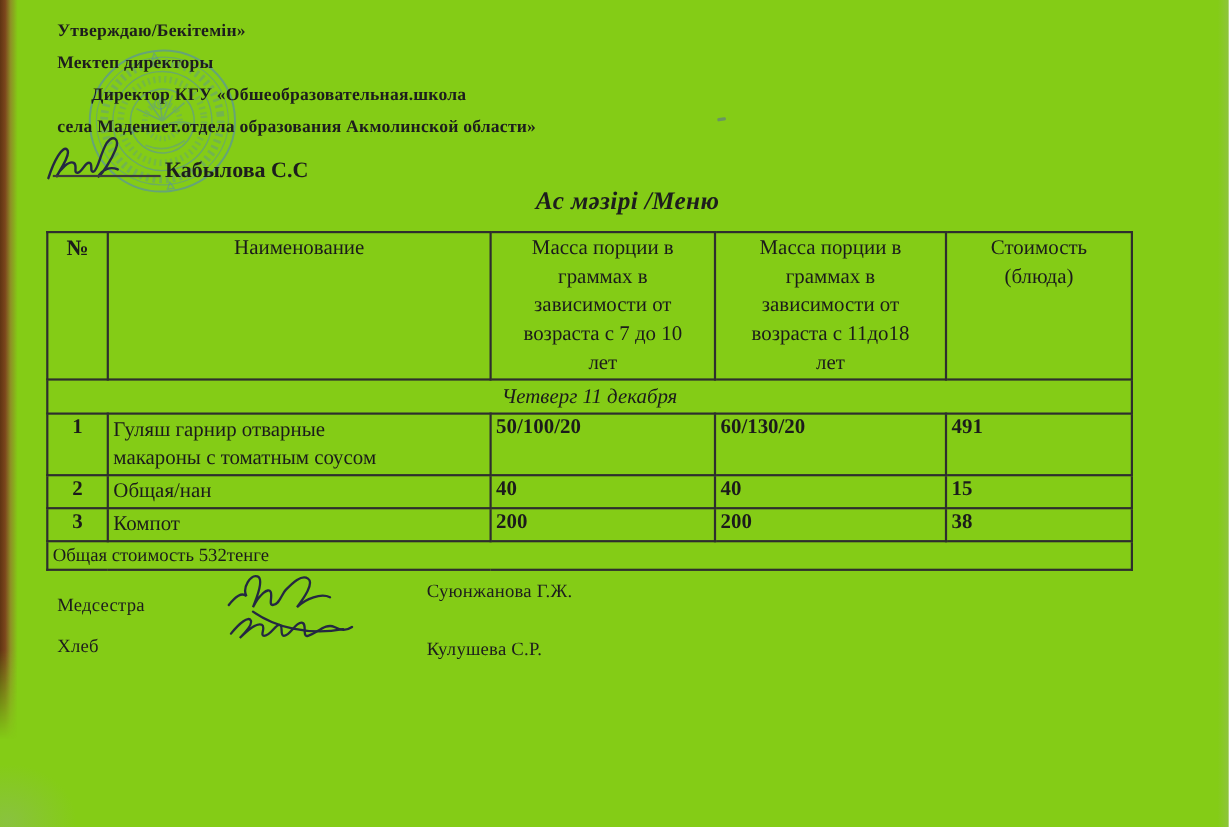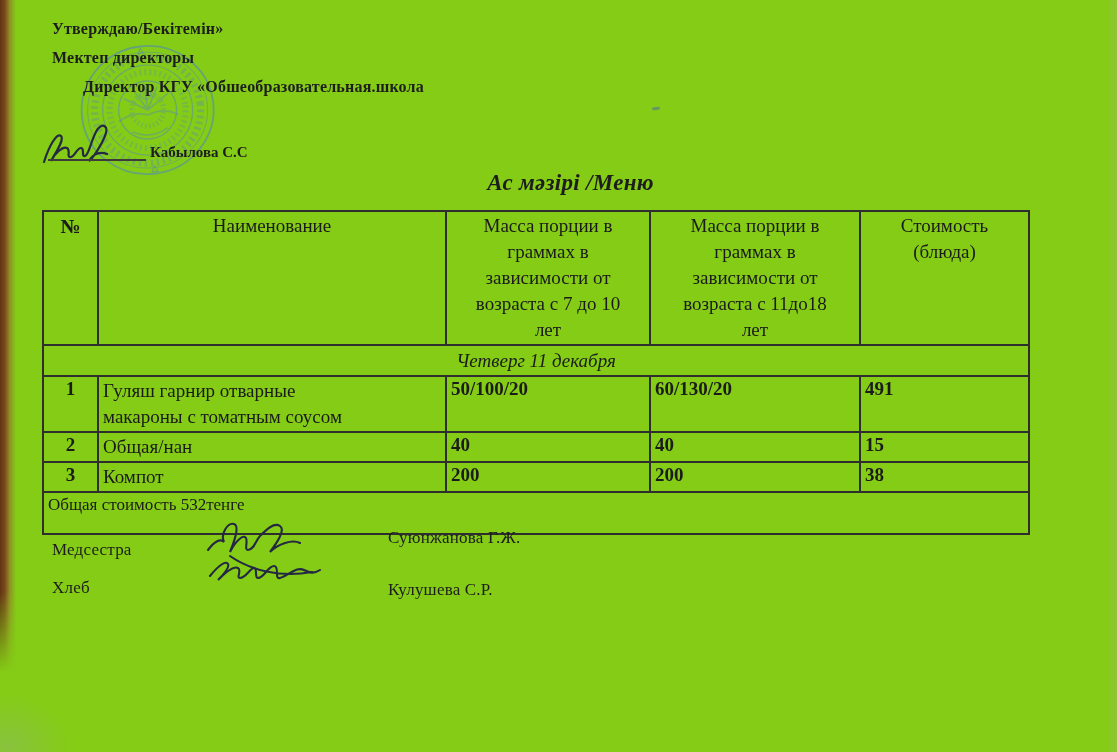--- a/index.html
+++ b/index.html
@@ -28,21 +28,21 @@
   }
   .speck{
     position:absolute;background:rgba(85,105,160,.55);border-radius:2px;
   }
   
   .ap-line{
     position:absolute;left:52px;
     font-size:16px;font-weight:600;letter-spacing:.2px;white-space:nowrap;
   }
   .signer-name{
-    position:absolute;left:150px;top:144px;font-size:15px;font-weight:600;
+    position:absolute;left:150px;top:144px;font-size:20px;font-weight:600;
   }
   .sig-underline{
     position:absolute;left:48px;top:159px;width:98px;height:2px;background:#3c3c3c;
   }
   .stamp{position:absolute;left:68px;top:38px;transform:rotate(-7deg);opacity:.9;}
   .sig1{position:absolute;left:40px;top:124px;}
   .sig2{position:absolute;left:198px;top:512px;}
   
   .doc-title{
     position:absolute;left:0;top:170px;width:1117px;
@@ -59,21 +59,21 @@
   table.menu td{
     border:2px solid #2e2e2e;vertical-align:top;padding:1px 4px;
     overflow:hidden;
   }
   .preline{white-space:pre-line;}
   tr.h-header{height:130px;}
   tr.h-day{height:29px;}
   tr.h-r1{height:56px;}
   tr.h-r2{height:27px;}
   tr.h-r3{height:26px;}
-  tr.h-foot{height:42px;}
+  tr.h-foot{height:26px;}
   td.hd{text-align:center;line-height:26px;}
   td.hd-num{font-weight:bold;font-size:20px;}
   td.c-num{text-align:center;font-weight:bold;}
   td.c-name{padding-left:9px;line-height:26px;}
   td.c-val{font-weight:bold;padding-left:7px;}
   td.day-cell{text-align:center;font-style:italic;padding-top:0;line-height:27px;border-radius:12px;}
   td.foot-cell{font-size:17px;padding-left:6px;line-height:22px;}
   
   .role-label,.person-name{
     position:absolute;font-size:17px;letter-spacing:.2px;
@@ -103,20 +103,21 @@
       <path d="M62,92 q18,10 36,0" stroke-width="1.6" opacity="0.4"></path>
       <circle cx="80" cy="56" r="5" stroke-width="1.2" opacity="0.45"></circle>
       <path d="M80,128 l3,6 l-6,0 z" stroke-width="1.2" opacity="0.5"></path>
       <path d="M80,10 l2.5,5 l-5,0 z" stroke-width="1.2" opacity="0.5"></path>
     </g>
   </svg>
 
   <div class="ap-line" style="top:20px;">Утверждаю/Бекітемін»</div>
   <div class="ap-line" style="top:49px;">Мектеп директоры</div>
   <div class="ap-line" style="top:78px;margin-left:31px;">Директор КГУ «Обшеобразовательная.школа</div>
+  <div class="ap-line" style="top:107px;">села Мадениет.отдела образования Акмолинской области»</div>
 
   <svg class="sig1" width="112" height="46" viewBox="0 0 112 46">
     <path d="M4,38 C9,22 17,8 21,12 C25,16 13,33 11,37 C15,29 23,22 27,24 C31,26 26,34 31,33 C35,32 37,24 41,24 C45,24 41,33 45,32 C49,31 51,16 57,6 C63,-2 69,2 65,12 C61,22 53,34 49,37 C53,30 60,27 67,30" fill="none" stroke="#242842" stroke-width="2.2" stroke-linecap="round"></path>
   </svg>
   <div class="sig-underline"></div>
   <div class="signer-name">Кабылова С.С</div>
 
   <div class="doc-title">Ас мәзірі /Меню</div>
 
   <table class="menu">

